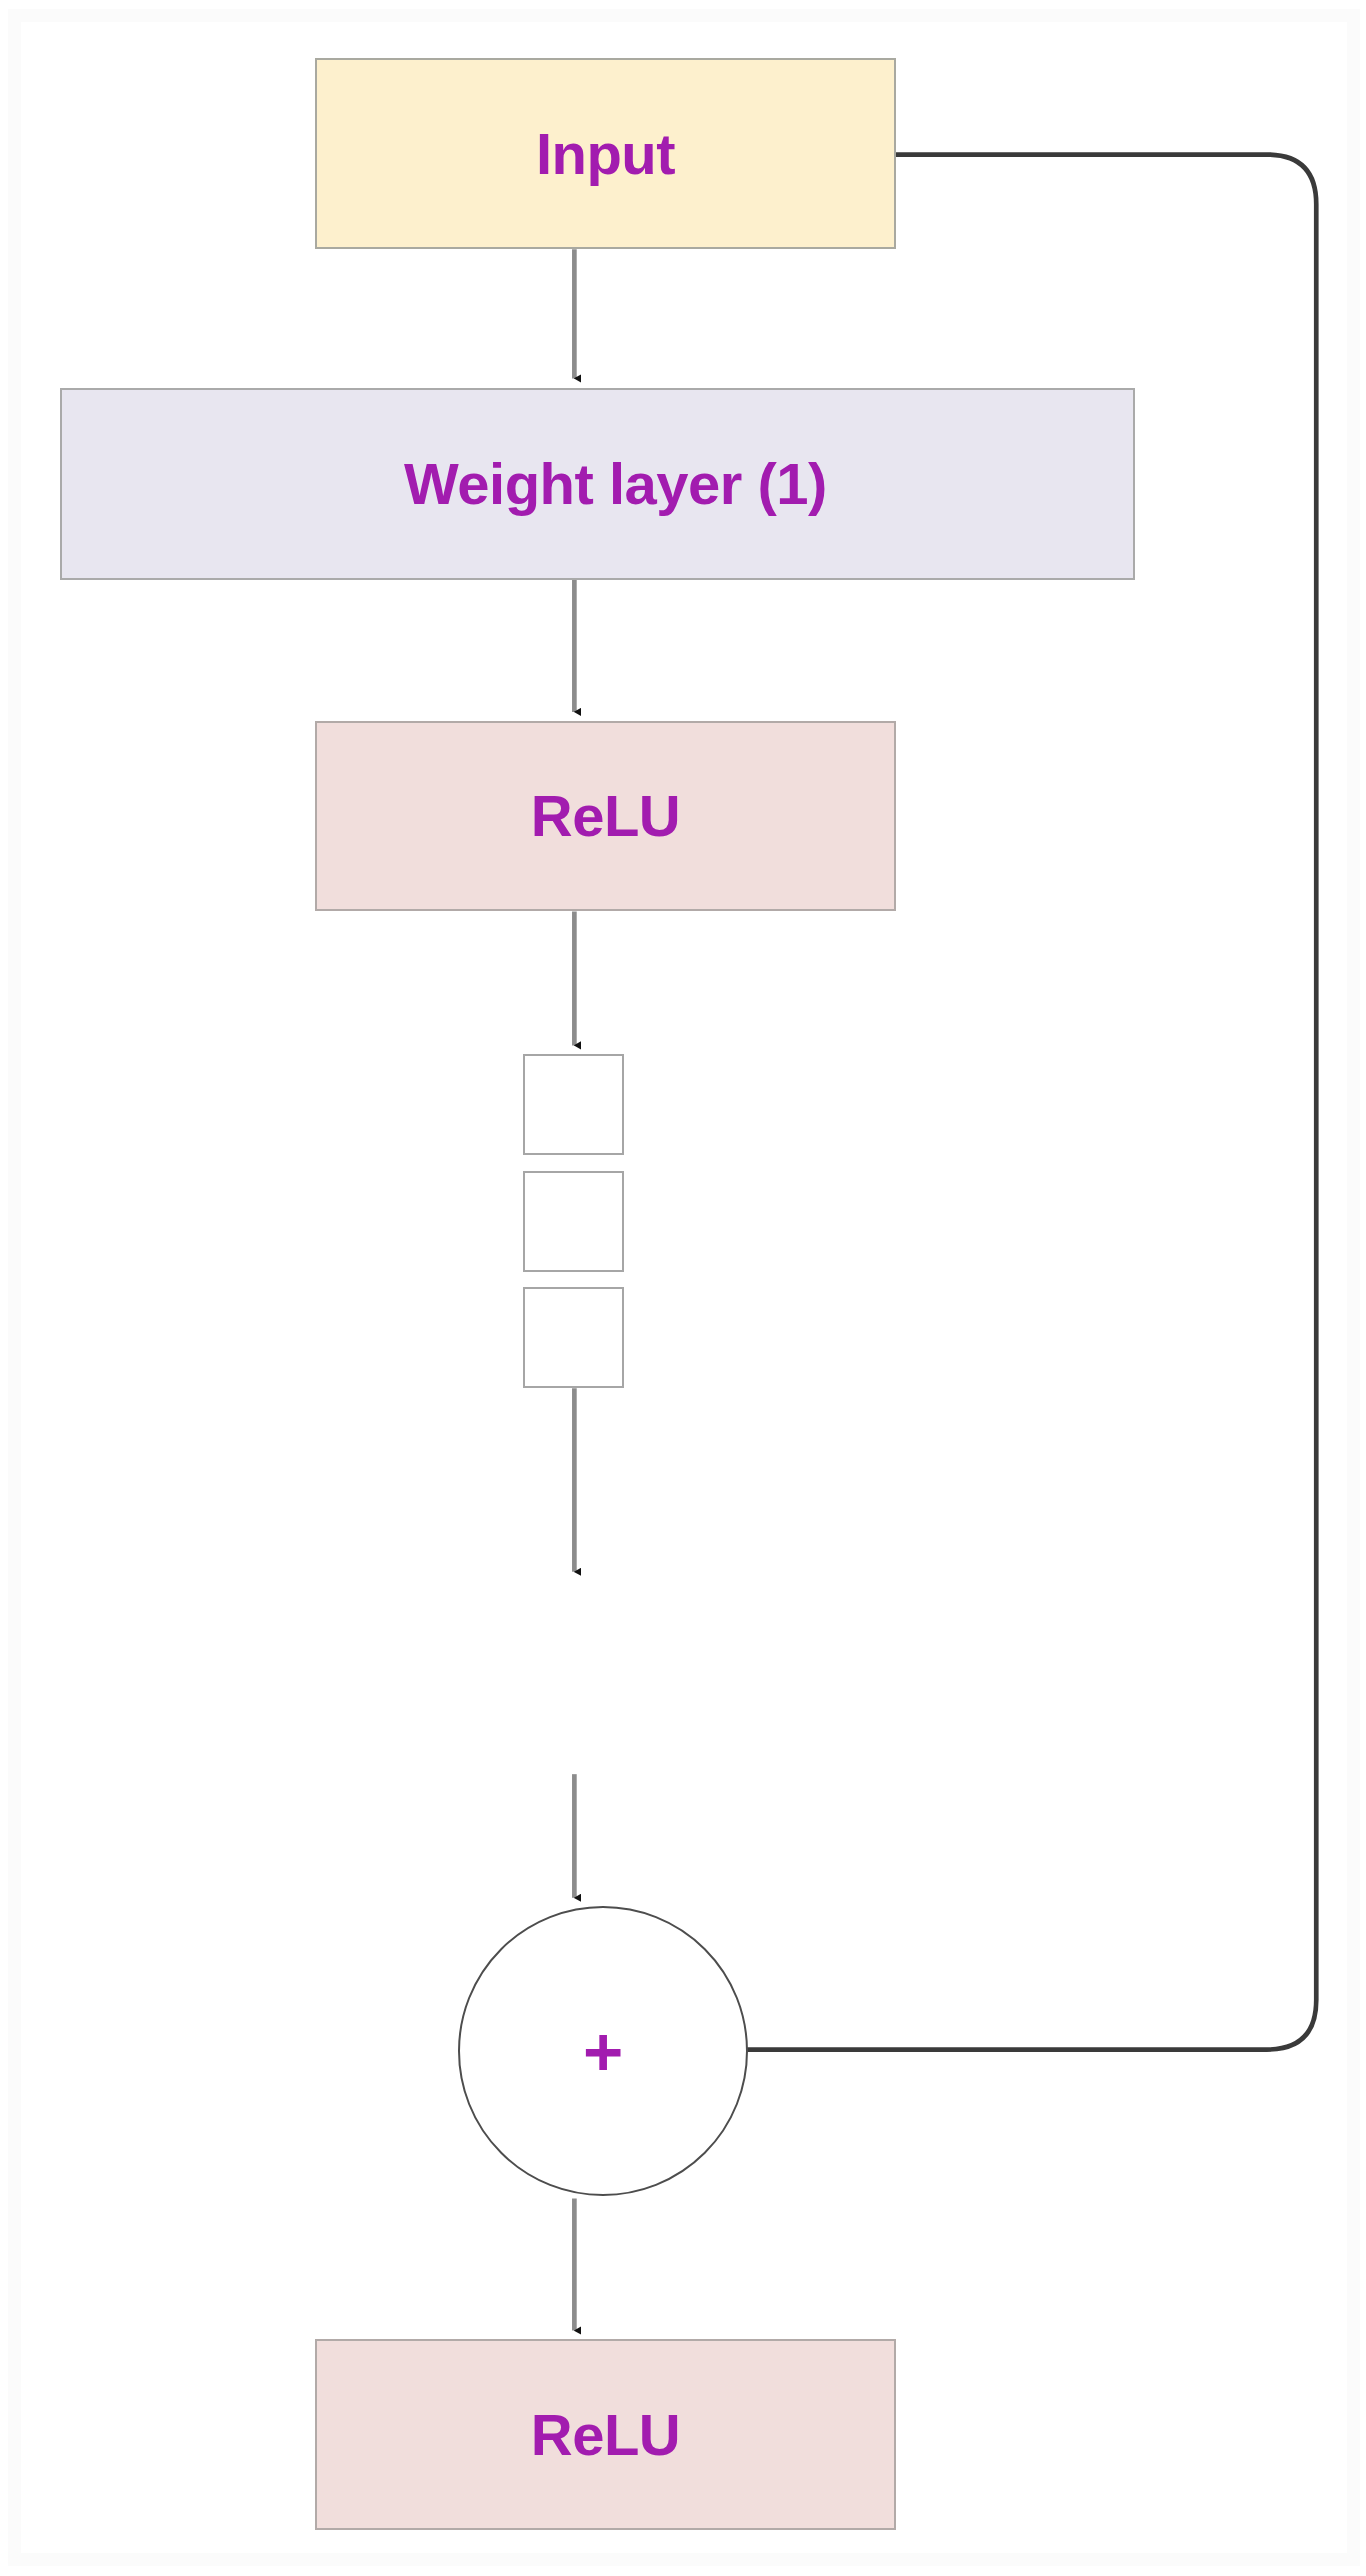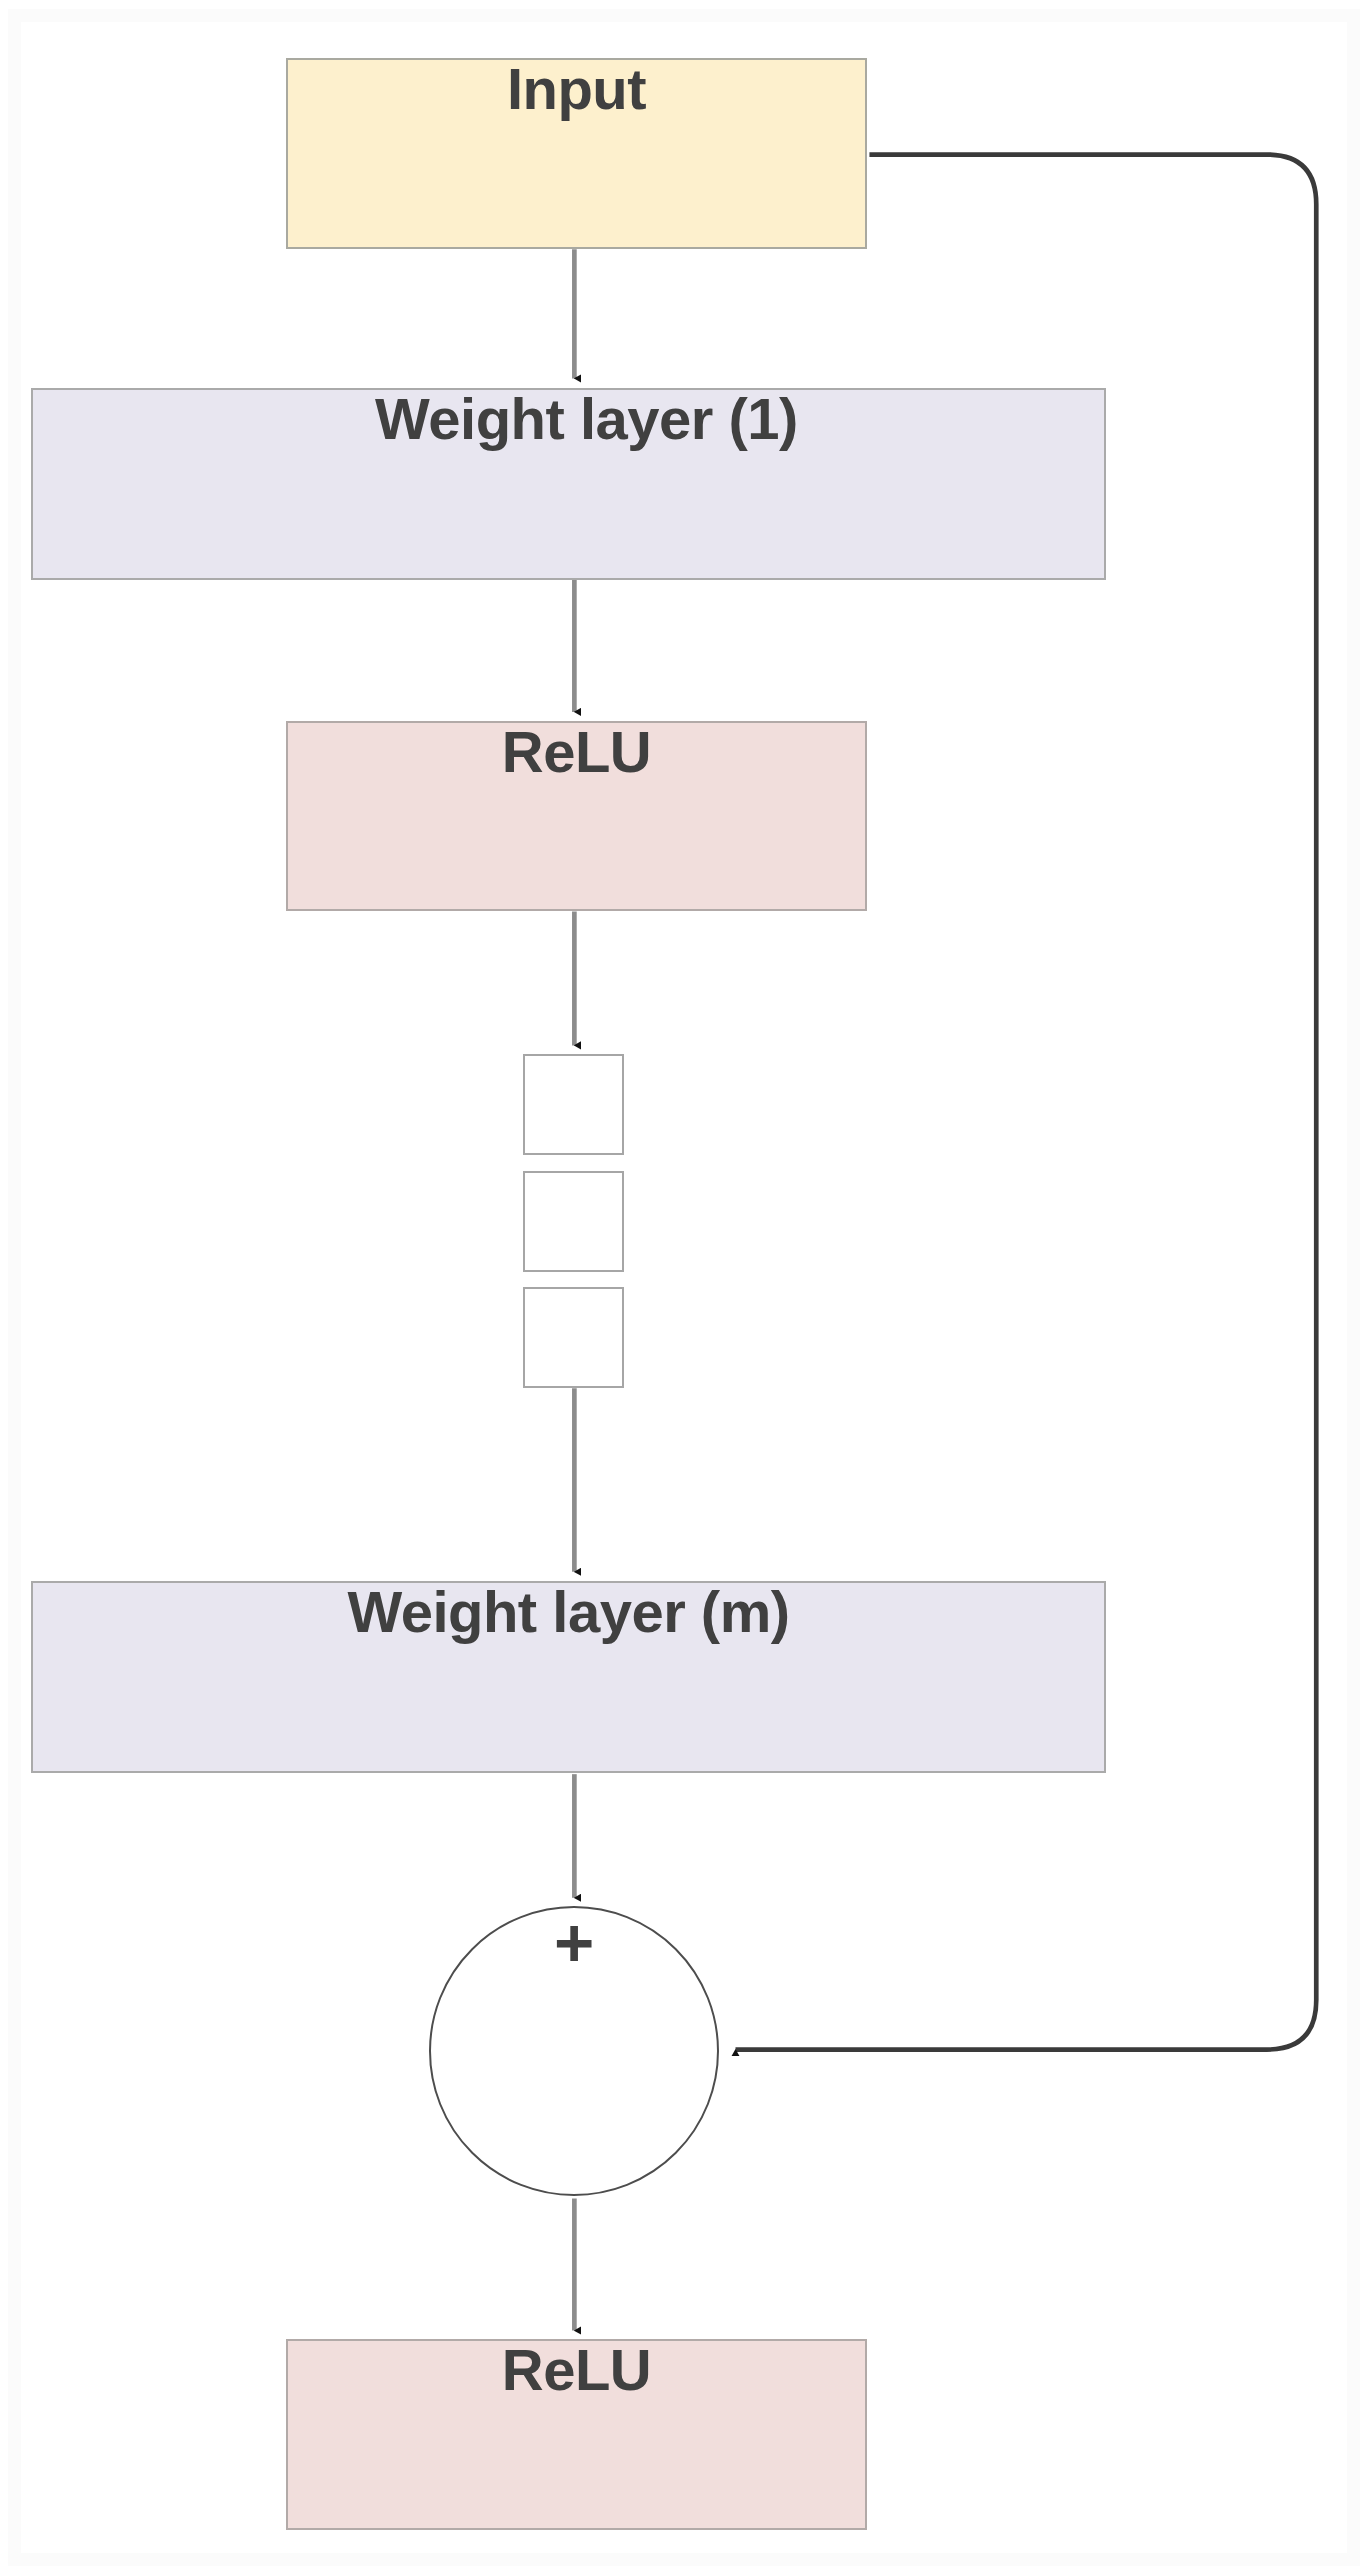--- a/index.html
+++ b/index.html
@@ -33,25 +33,27 @@
     left: 0;
     top: 0;
     width: 1367px;
     height: 2576px;
   }
 
   .node {
     position: absolute;
     box-sizing: border-box;
     display: flex;
+    align-items: center;
     justify-content: center;
-    color: #404040;
+    color: #a21caf;
     font-weight: bold;
     line-height: 1;
     letter-spacing: -0.5px;
+    margin-left: 29px;
   }
   .node .label { pointer-events: none; }
 
   .node-input {
     left: 286px; top: 58px;
     width: 581px; height: 191px;
     background: #fdf0cd;
     border: 2.8px solid #a9a9a0;
     font-size: 58px;
   }
@@ -163,23 +165,20 @@
   </div>
 
   <div class="node node-relu">
     <span class="label">ReLU</span>
   </div>
 
   <div class="dotbox dotbox-1"></div>
   <div class="dotbox dotbox-2"></div>
   <div class="dotbox dotbox-3"></div>
 
-  <div class="node node-weight-m">
-    <span class="label">Weight layer (m)</span>
-  </div>
 
   <div class="node node-sum">
     <span class="label">+</span>
   </div>
 
   <div class="node node-relu-out">
     <span class="label">ReLU</span>
   </div>
 
 </div>

